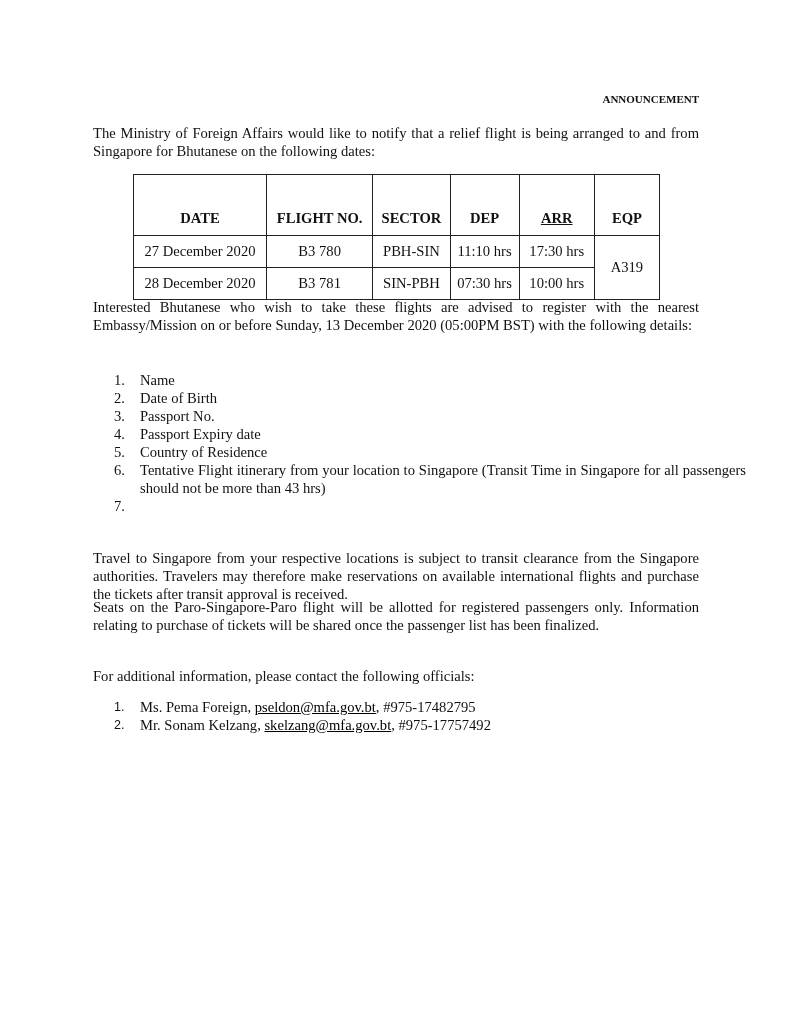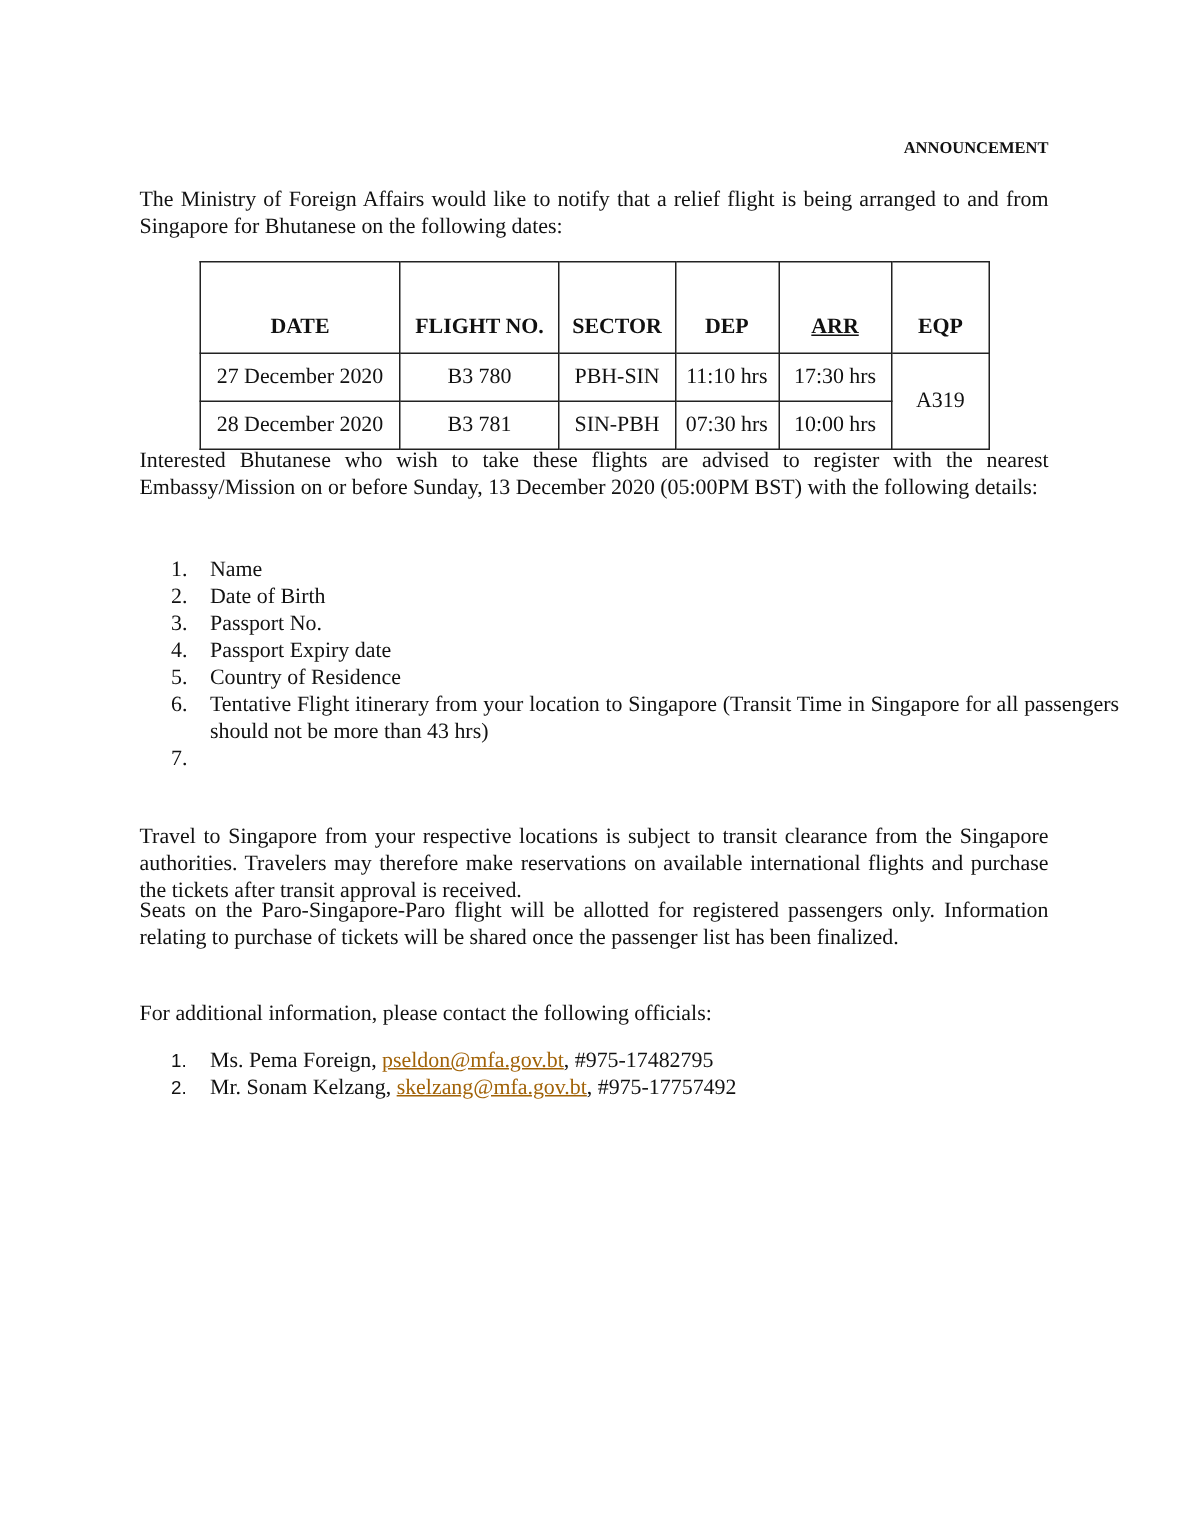--- a/index.html
+++ b/index.html
@@ -37,21 +37,21 @@
   .seats { position: absolute; left: 0; top: 598px; width: 606px; }
   .further { position: absolute; left: 0; top: 667px; width: 606px; }
   ol.contacts {
     position: absolute; left: 0; top: 698px; width: 606px; margin: 0;
     padding-left: 47px; line-height: 18px; list-style: none;
   }
   ol.contacts li { position: relative; }
   ol.contacts li .num {
     position: absolute; left: -26px; font-family: "Liberation Sans", sans-serif; font-size: 12.5px;
   }
-  a.email { color: #a16207; text-decoration: underline; }
+  a.email { color: #000000; text-decoration: underline; }
 </style>
 </head>
 <body>
 
 <div class="page">
   <h1 class="title">ANNOUNCEMENT</h1>
 
   <p class="intro">The Ministry of Foreign Affairs would like to notify that a relief flight is being arranged to and from Singapore for Bhutanese on the following dates:</p>
 
   <table class="flights">

